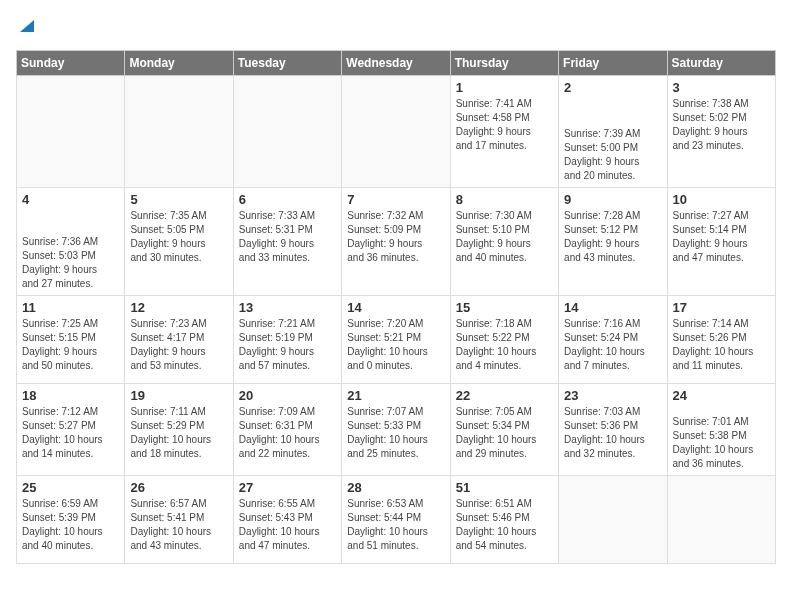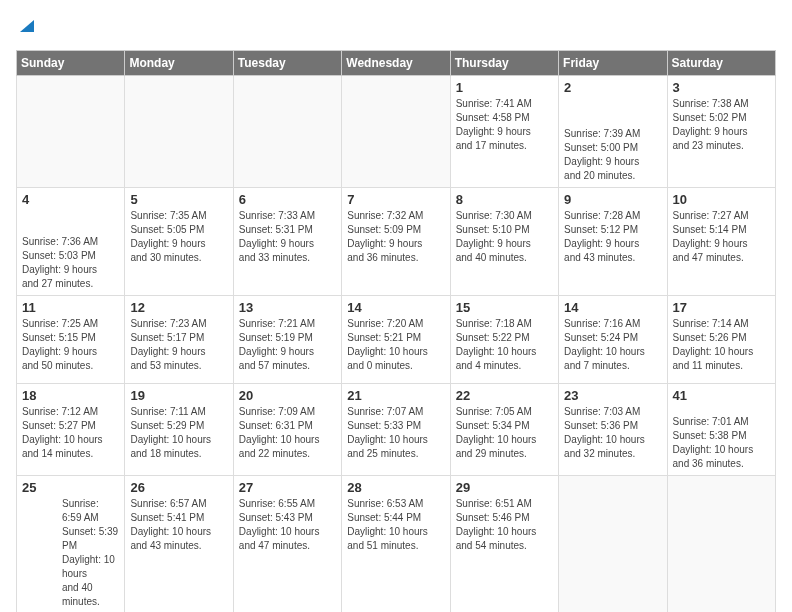--- a/index.html
+++ b/index.html
@@ -195,21 +195,21 @@
           <td>
             <span class="day-number">11</span>
             <div class="day-info" style="white-space: pre-line;">Sunrise: 7:25 AM
 Sunset: 5:15 PM
 Daylight: 9 hours
 and 50 minutes.</div>
           </td>
           <td>
             <span class="day-number">12</span>
             <div class="day-info" style="white-space: pre-line;">Sunrise: 7:23 AM
-Sunset: 5:17 PM
+Sunset: 4:17 PM
 Daylight: 9 hours
 and 53 minutes.</div>
           </td>
           <td>
             <span class="day-number">13</span>
             <div class="day-info" style="white-space: pre-line;">Sunrise: 7:21 AM
 Sunset: 5:19 PM
 Daylight: 9 hours
 and 57 minutes.</div>
           </td>
@@ -279,31 +279,31 @@
 and 29 minutes.</div>
           </td>
           <td>
             <span class="day-number">23</span>
             <div class="day-info" style="white-space: pre-line;">Sunrise: 7:03 AM
 Sunset: 5:36 PM
 Daylight: 10 hours
 and 32 minutes.</div>
           </td>
           <td>
-            <span class="day-number">41</span>
+            <span class="day-number">24</span>
             <div class="day-info" style="white-space: pre-line; margin-top: 12px;">Sunrise: 7:01 AM
 Sunset: 5:38 PM
 Daylight: 10 hours
 and 36 minutes.</div>
           </td>
         </tr>
         <tr>
           <td>
             <span class="day-number">25</span>
-            <div class="day-info" style="white-space: pre-line; margin-left: 40px;">Sunrise: 6:59 AM
+            <div class="day-info" style="white-space: pre-line;">Sunrise: 6:59 AM
 Sunset: 5:39 PM
 Daylight: 10 hours
 and 40 minutes.</div>
           </td>
           <td>
             <span class="day-number">26</span>
             <div class="day-info" style="white-space: pre-line;">Sunrise: 6:57 AM
 Sunset: 5:41 PM
 Daylight: 10 hours
 and 43 minutes.</div>
@@ -316,21 +316,21 @@
 and 47 minutes.</div>
           </td>
           <td>
             <span class="day-number">28</span>
             <div class="day-info" style="white-space: pre-line;">Sunrise: 6:53 AM
 Sunset: 5:44 PM
 Daylight: 10 hours
 and 51 minutes.</div>
           </td>
           <td>
-            <span class="day-number">29</span>
+            <span class="day-number">51</span>
             <div class="day-info" style="white-space: pre-line;">Sunrise: 6:51 AM
 Sunset: 5:46 PM
 Daylight: 10 hours
 and 54 minutes.</div>
           </td>
           <td class="empty"></td>
           <td class="empty"></td>
         </tr>
       </tbody>
   </table>

